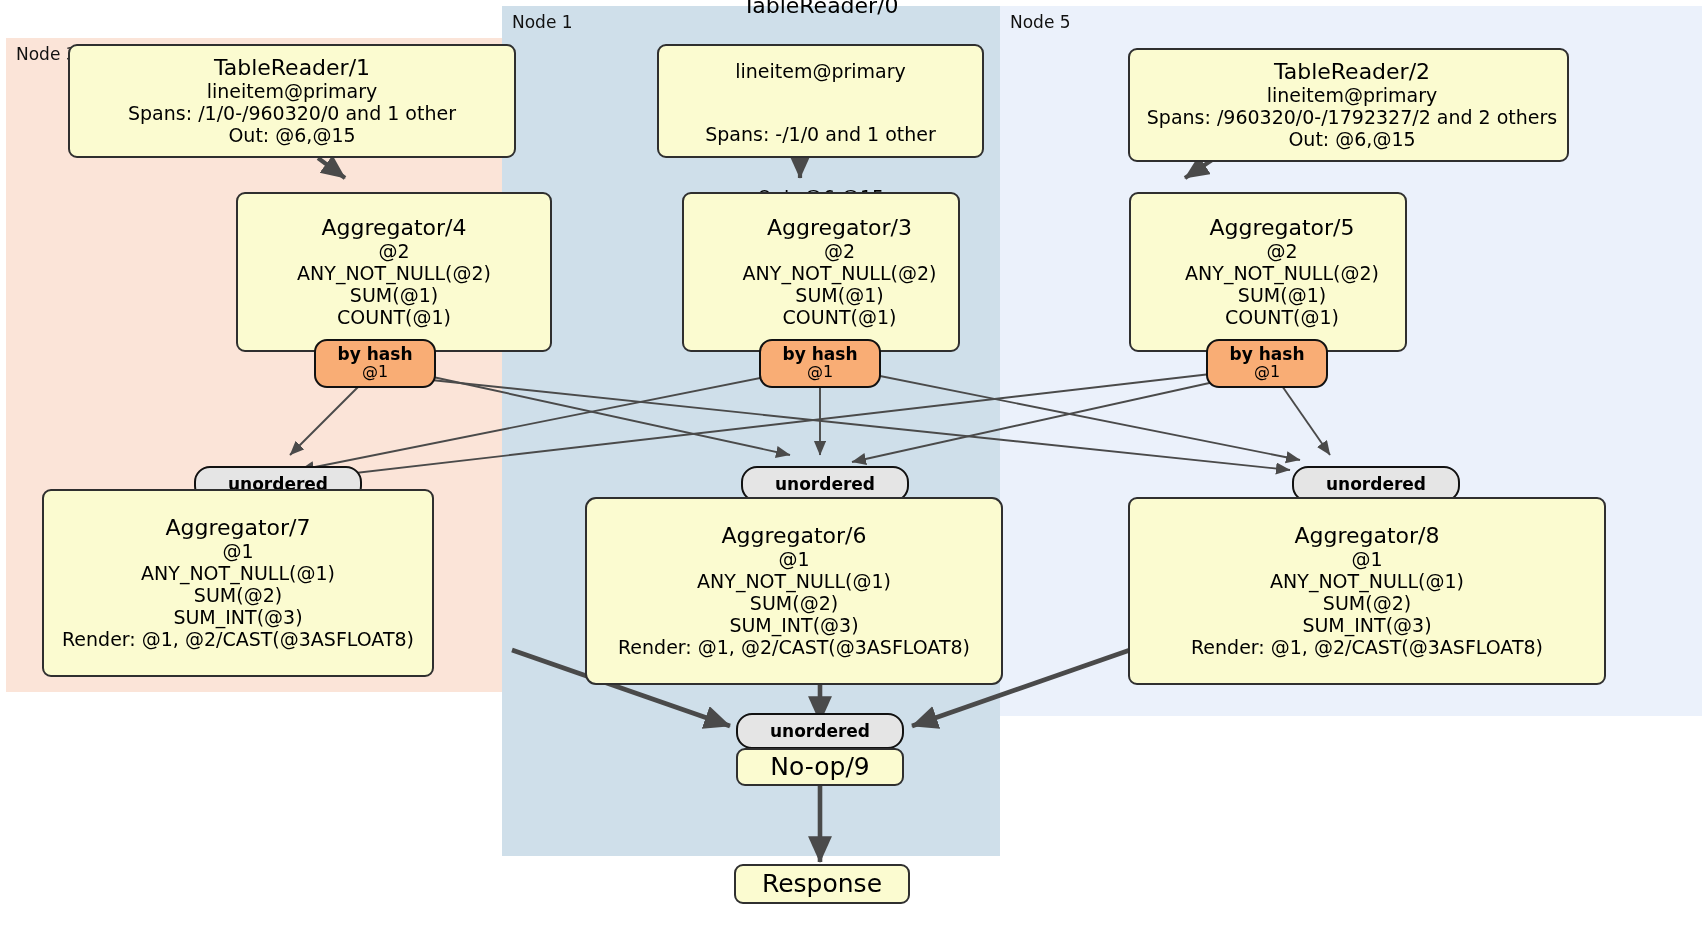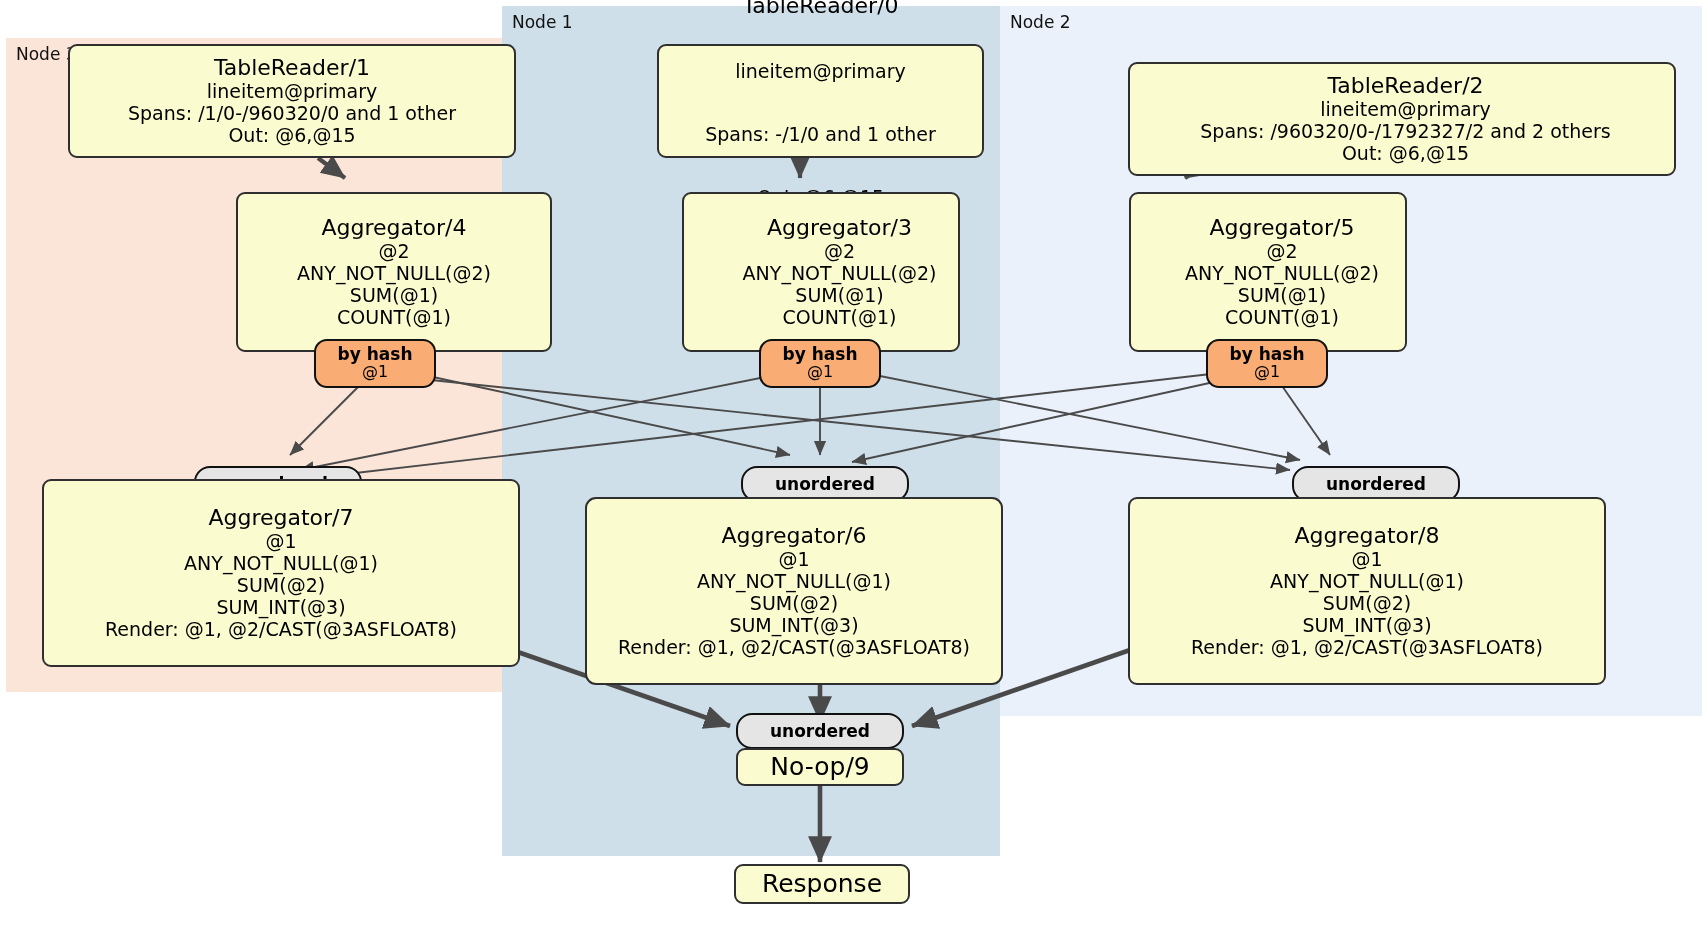--- a/index.html
+++ b/index.html
@@ -41,21 +41,21 @@
 
   <div class="panel" style="left:6px;top:6px;width:496px;height:654px;background:#fbe4d8;margin-top:32px;">
     <span class="panel-label">Node 3</span>
   </div>
 
   <div class="panel" style="left:502px;top:6px;width:498px;height:850px;background:#cfdfea;">
     <span class="panel-label">Node 1</span>
   </div>
 
   <div class="panel" style="left:1000px;top:6px;width:702px;height:710px;background:#ebf1fb;">
-    <span class="panel-label">Node 2</span>
+    <span class="panel-label">Node 5</span>
   </div>
 
   <svg id="edges" viewBox="0 0 1708 940">
     <defs>
       <marker id="ah-thin" markerWidth="9" markerHeight="9" refX="7.4" refY="3.2" orient="auto" markerUnits="strokeWidth">
         <path d="M0,0 L7.6,3.2 L0,6.4 z" fill="#4a4a4a"></path>
       </marker>
       <marker id="ah-thick" markerWidth="7" markerHeight="7" refX="5.6" refY="2.6" orient="auto" markerUnits="strokeWidth">
         <path d="M0,0 L5.8,2.6 L0,5.2 z" fill="#4a4a4a"></path>
       </marker>
@@ -94,21 +94,21 @@
     <div class="ln">Out: @6,@15</div>
   </div>
 
   <div class="box" style="left:657px;top:44px;width:327px;height:114px;gap:41px;">
     <div class="ttl">TableReader/0</div>
     <div class="ln">lineitem@primary</div>
     <div class="ln">Spans: -/1/0 and 1 other</div>
     <div class="ln">Out: @6,@15</div>
   </div>
 
-  <div class="box" style="left:1128px;top:62px;width:548px;height:114px;padding-left:7px;">
+  <div class="box" style="left:1128px;top:48px;width:441px;height:114px;padding-left:7px;">
     <div class="ttl">TableReader/2</div>
     <div class="ln">lineitem@primary</div>
     <div class="ln">Spans: /960320/0-/1792327/2 and 2 others</div>
     <div class="ln">Out: @6,@15</div>
   </div>
 
   <div class="box" style="left:236px;top:192px;width:316px;height:160px;">
     <div class="ttl">Aggregator/4</div>
     <div class="ln">@2</div>
     <div class="ln">ANY_NOT_NULL(@2)</div>
@@ -152,21 +152,21 @@
   </div>
 
   <div class="oval unord" style="left:741px;top:466px;width:168px;height:36px;">
     <span class="t1">unordered</span>
   </div>
 
   <div class="oval unord" style="left:1292px;top:466px;width:168px;height:36px;">
     <span class="t1">unordered</span>
   </div>
 
-  <div class="box" style="left:42px;top:479px;width:478px;height:188px;">
+  <div class="box" style="left:42px;top:489px;width:392px;height:188px;">
     <div class="ttl">Aggregator/7</div>
     <div class="ln">@1</div>
     <div class="ln">ANY_NOT_NULL(@1)</div>
     <div class="ln">SUM(@2)</div>
     <div class="ln">SUM_INT(@3)</div>
     <div class="ln">Render: @1, @2/CAST(@3ASFLOAT8)</div>
   </div>
 
   <div class="box" style="left:585px;top:497px;width:418px;height:188px;border-radius:11px;">
     <div class="ttl">Aggregator/6</div>

